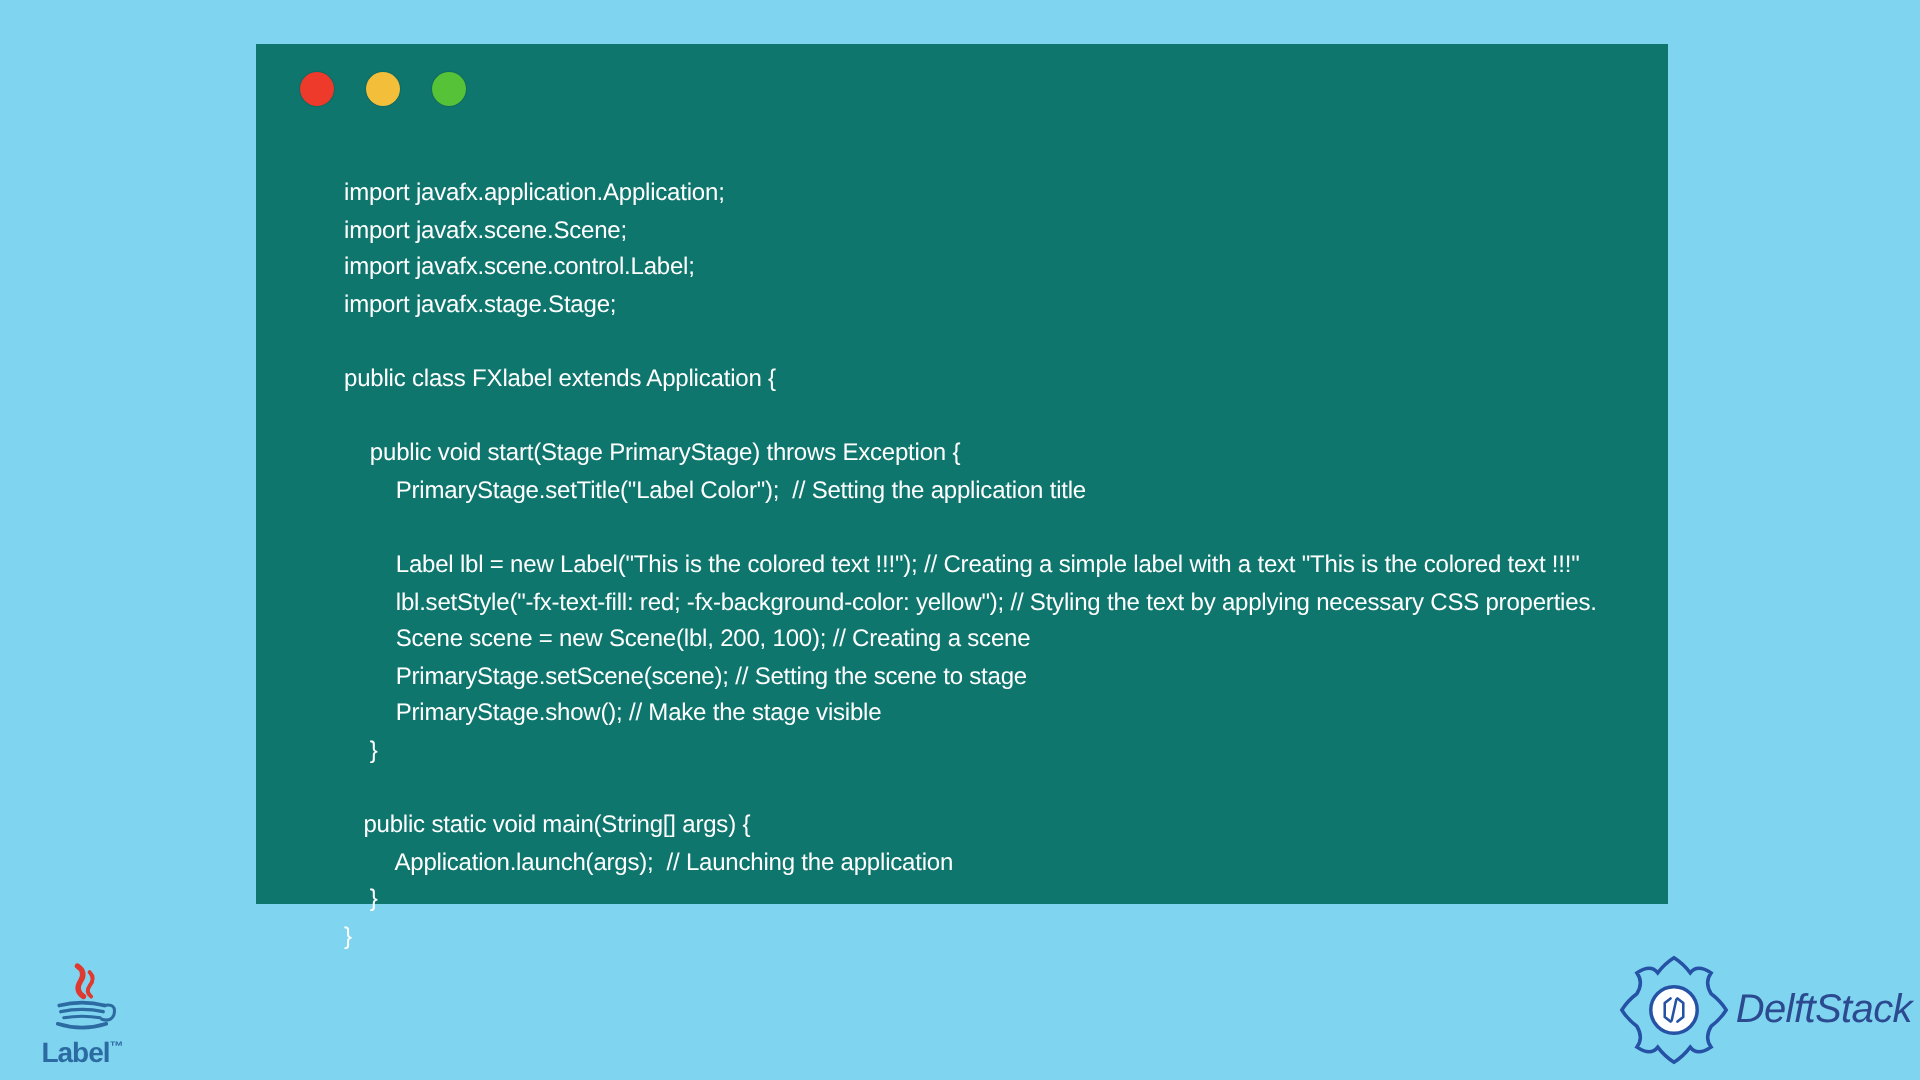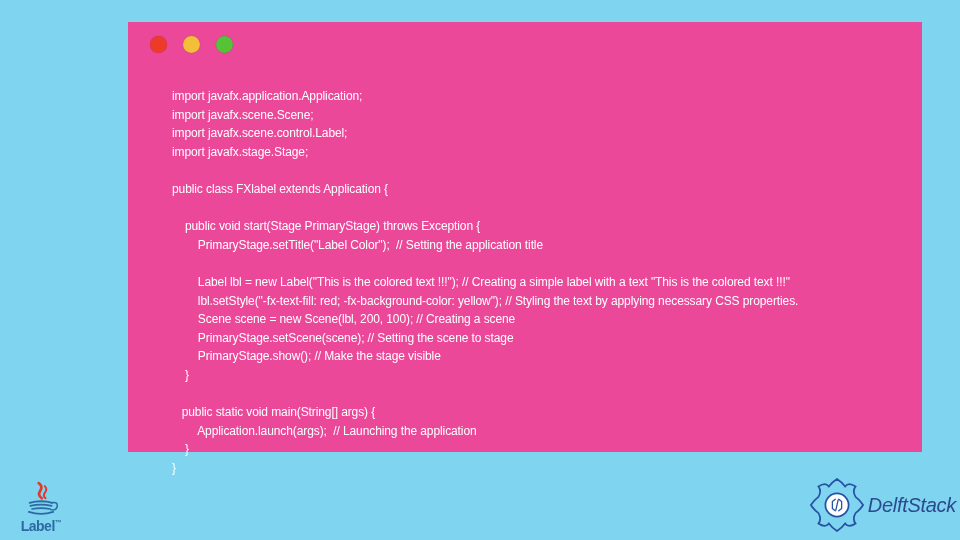--- a/index.html
+++ b/index.html
@@ -8,23 +8,23 @@
       height: 540px;
       background: #7fd4ef;
       font-family: -apple-system, "Segoe UI", Arial, sans-serif;
       overflow: hidden;
       position: relative;
     }
     .code-window {
       position: absolute;
       left: 128px;
       top: 22px;
-      width: 794px;
+      width: 706px;
       height: 430px;
-      background: #ec4899;
+      background: #0f766e;
     }
     .window-controls {
       display: flex;
       align-items: center;
       gap: 16px;
       padding: 14px 22px;
     }
     .dot {
       width: 17px;
       height: 17px;

